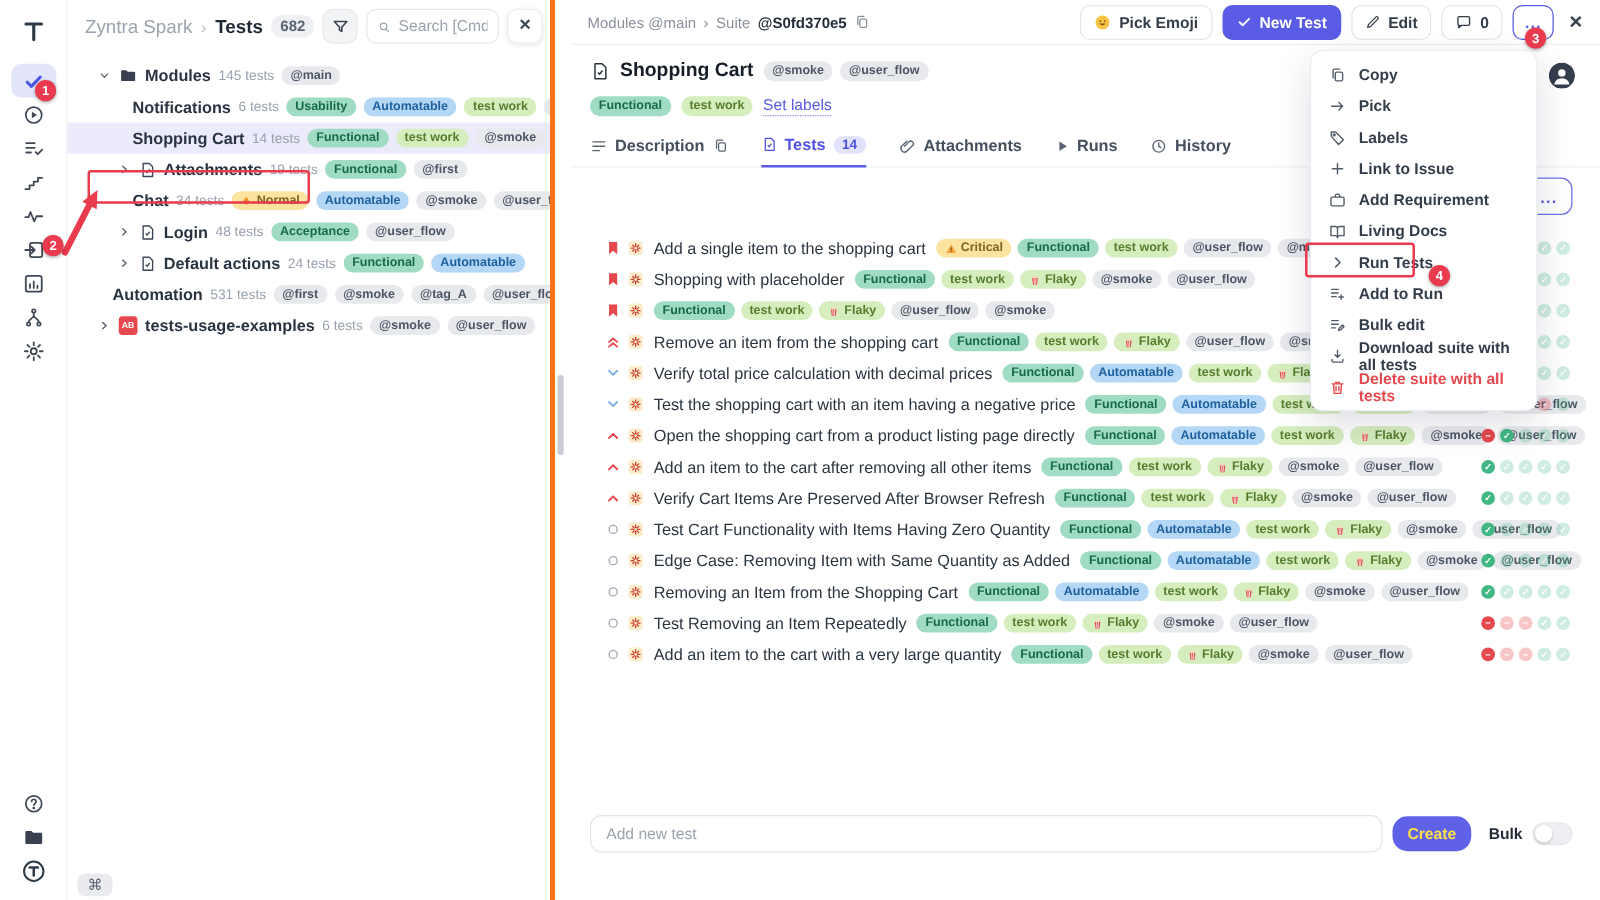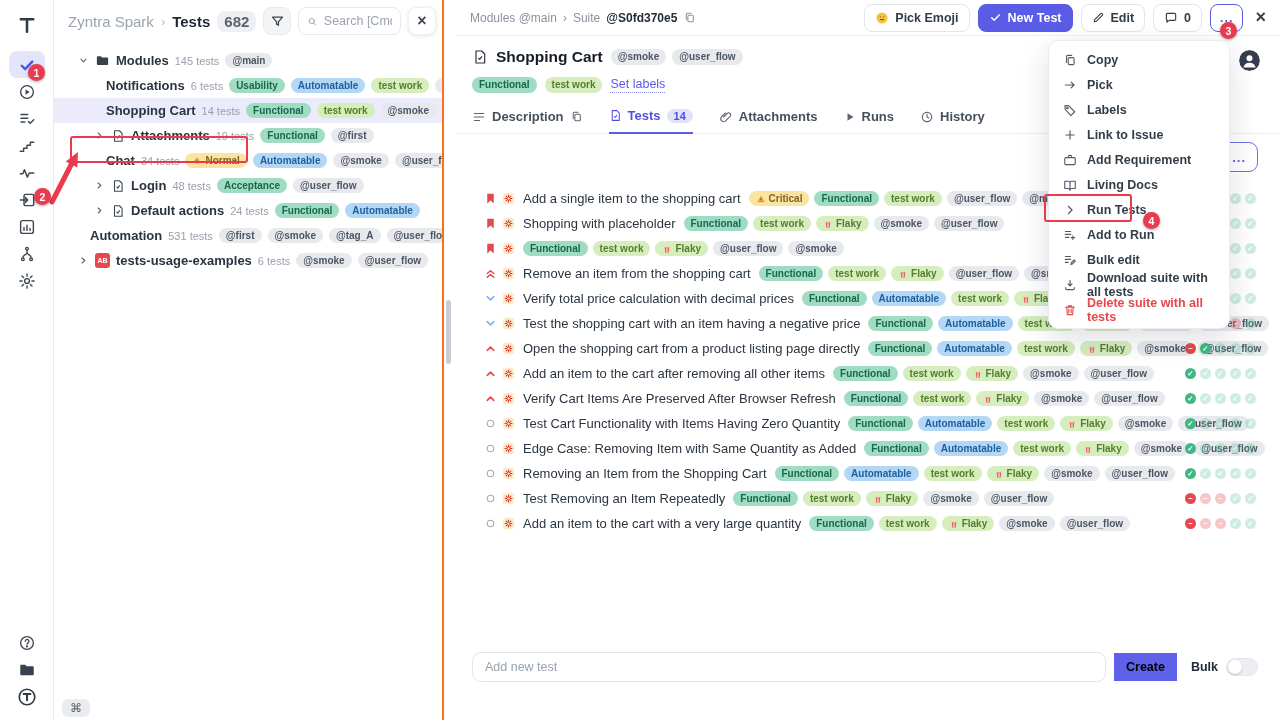--- a/index.html
+++ b/index.html
@@ -7,26 +7,26 @@
 body{font-family:"Liberation Sans",sans-serif;background:#fff;color:#2a3340;position:relative}
 svg{display:block}
 .app{display:flex;width:100%;height:100%}
 
 .rail{width:54px;border-right:1px solid #e9ebef;display:flex;flex-direction:column;align-items:center;padding-top:8px;background:#fff;flex-shrink:0}
 .rail .logo{height:34px;display:flex;align-items:center;justify-content:center}
 .rail-btn{width:36px;height:27px;display:flex;align-items:center;justify-content:center;border-radius:8px;color:#3f4754}
 .rail-btn.sel{background:#e3e5fb;color:#4955e5}
 .rail-bottom{margin-top:auto;padding-bottom:10px;display:flex;flex-direction:column;align-items:center}
 
-.lpanel{width:390px;border-right:2px solid #f97316;display:flex;flex-direction:column;background:#fff;position:relative;flex-shrink:0}
+.lpanel{width:390px;border-right:4px solid #f97316;display:flex;flex-direction:column;background:#fff;position:relative;flex-shrink:0}
 .lp-head{height:38px;display:flex;align-items:center;padding:4px 6px 0 14px;gap:7px;flex-shrink:0}
 .crumb-proj{font-size:15px;color:#9aa3ae;white-space:nowrap}
 .crumb-sep{color:#b6bdc6;font-size:13px}
 .crumb-cur{font-size:15px;font-weight:700;color:#1f2733}
-.pill-count{background:#eef0f3;border-radius:8px;font-size:15px;color:#5a6470;padding:2px 7px;font-weight:700}
+.pill-count{background:#eef0f3;border-radius:8px;font-size:12px;color:#5a6470;padding:2px 7px;font-weight:700}
 .filter-btn{width:28px;height:28px;border-radius:8px;background:#f3f4f6;border:1px solid #e7e9ed;display:flex;align-items:center;justify-content:center;color:#39424e;flex-shrink:0}
 .search{flex:1;height:28px;border:1px solid #e7e9ed;border-radius:8px;display:flex;align-items:center;gap:6px;padding:0 8px;color:#9aa3ae;font-size:12.5px;background:#fff;min-width:0}
 .search input{border:none;outline:none;width:100%;font-size:12.5px;font-family:inherit;color:#2a3340;background:transparent}
 .search input::placeholder{color:#9aa3ae}
 .close-sq{width:28px;height:28px;border-radius:8px;background:#fff;border:1px solid #edeff2;box-shadow:0 1px 4px rgba(0,0,0,.1);display:flex;align-items:center;justify-content:center;font-size:16px;color:#3c4654;font-weight:700;flex-shrink:0}
 .lp-filters{height:40px;display:flex;align-items:center;gap:16px;padding:0 14px;border-bottom:1px solid #eef0f3;font-size:13px;color:#3c4654;white-space:nowrap;overflow:hidden;flex-shrink:0}
 .lp-filters .fitem{display:flex;align-items:center;gap:6px}
 .tree{padding-top:10px;flex:1;overflow:hidden}
 .trow{height:25px;display:flex;align-items:center;gap:6px;white-space:nowrap;overflow:hidden;padding-left:24px}
 .trow.lvl1{padding-left:40px}
@@ -73,21 +73,21 @@
 .trow2 .pri{width:13px;height:13px;flex-shrink:0}
 .trow2 .emo{width:13px;height:13px;flex-shrink:0;margin-right:3px}
 .trow2 .ttl{font-size:13px;color:#2b3540;margin-right:3px}
 .dots{position:absolute;right:24px;top:7px;display:flex;gap:4px}
 .dot{width:11px;height:11px;border-radius:50%;color:#fff;font-size:7.5px;line-height:11px;text-align:center;font-weight:700;font-style:normal}
 .dot.p{background:#41b883}.dot.f{background:#e5484d}
 .dot.pl{background:#41b883;opacity:.25}.dot.fl{background:#e5484d;opacity:.3}
 .addbar{position:absolute;left:0;right:0;bottom:38px;display:flex;align-items:center;padding:0 22px 0 16px;gap:8px}
 .addinput{flex:1;height:30px;border:1px solid #e3e6ea;border-radius:9px;padding:0 12px;font-size:12.5px;color:#2b3540;font-family:inherit;outline:none}
 .addinput::placeholder{color:#9aa3ae}
-.create{height:28px;padding:0 12px;background:#5f61e8;color:#000000;border-radius:0;border:none;font-size:12.5px;font-weight:700;font-family:inherit}
+.create{height:28px;padding:0 12px;background:#5f61e8;color:#fde047;border-radius:12px;border:none;font-size:12.5px;font-weight:700;font-family:inherit}
 .bulk-label{font-size:12.5px;font-weight:700;color:#222b36;margin-left:6px}
 .toggle{width:32px;height:18px;border-radius:9px;background:#eceef1;position:relative;border:1px solid #e3e6ea;flex-shrink:0}
 .knob{position:absolute;left:1px;top:1px;width:14px;height:14px;border-radius:50%;background:#fff;box-shadow:0 1px 2px rgba(0,0,0,.2)}
 .avatar{position:absolute;top:50px;right:20px;width:21px;height:21px;border-radius:50%;overflow:hidden;z-index:5}
 
 .menu{position:absolute;left:1048px;top:40px;width:182px;background:#fff;border:1px solid #ecedf2;border-radius:10px;box-shadow:0 10px 30px rgba(20,30,60,.14);padding:6px 0;z-index:50}
 .mitem{height:25px;display:flex;align-items:center;gap:10px;padding:0 14px;font-size:12.5px;color:#333d49;font-weight:700}
 .mitem svg{width:14px;height:14px;color:#515b68;flex-shrink:0}
 .mitem.danger{color:#e5484d}
 .mitem.danger svg{color:#e5484d}

